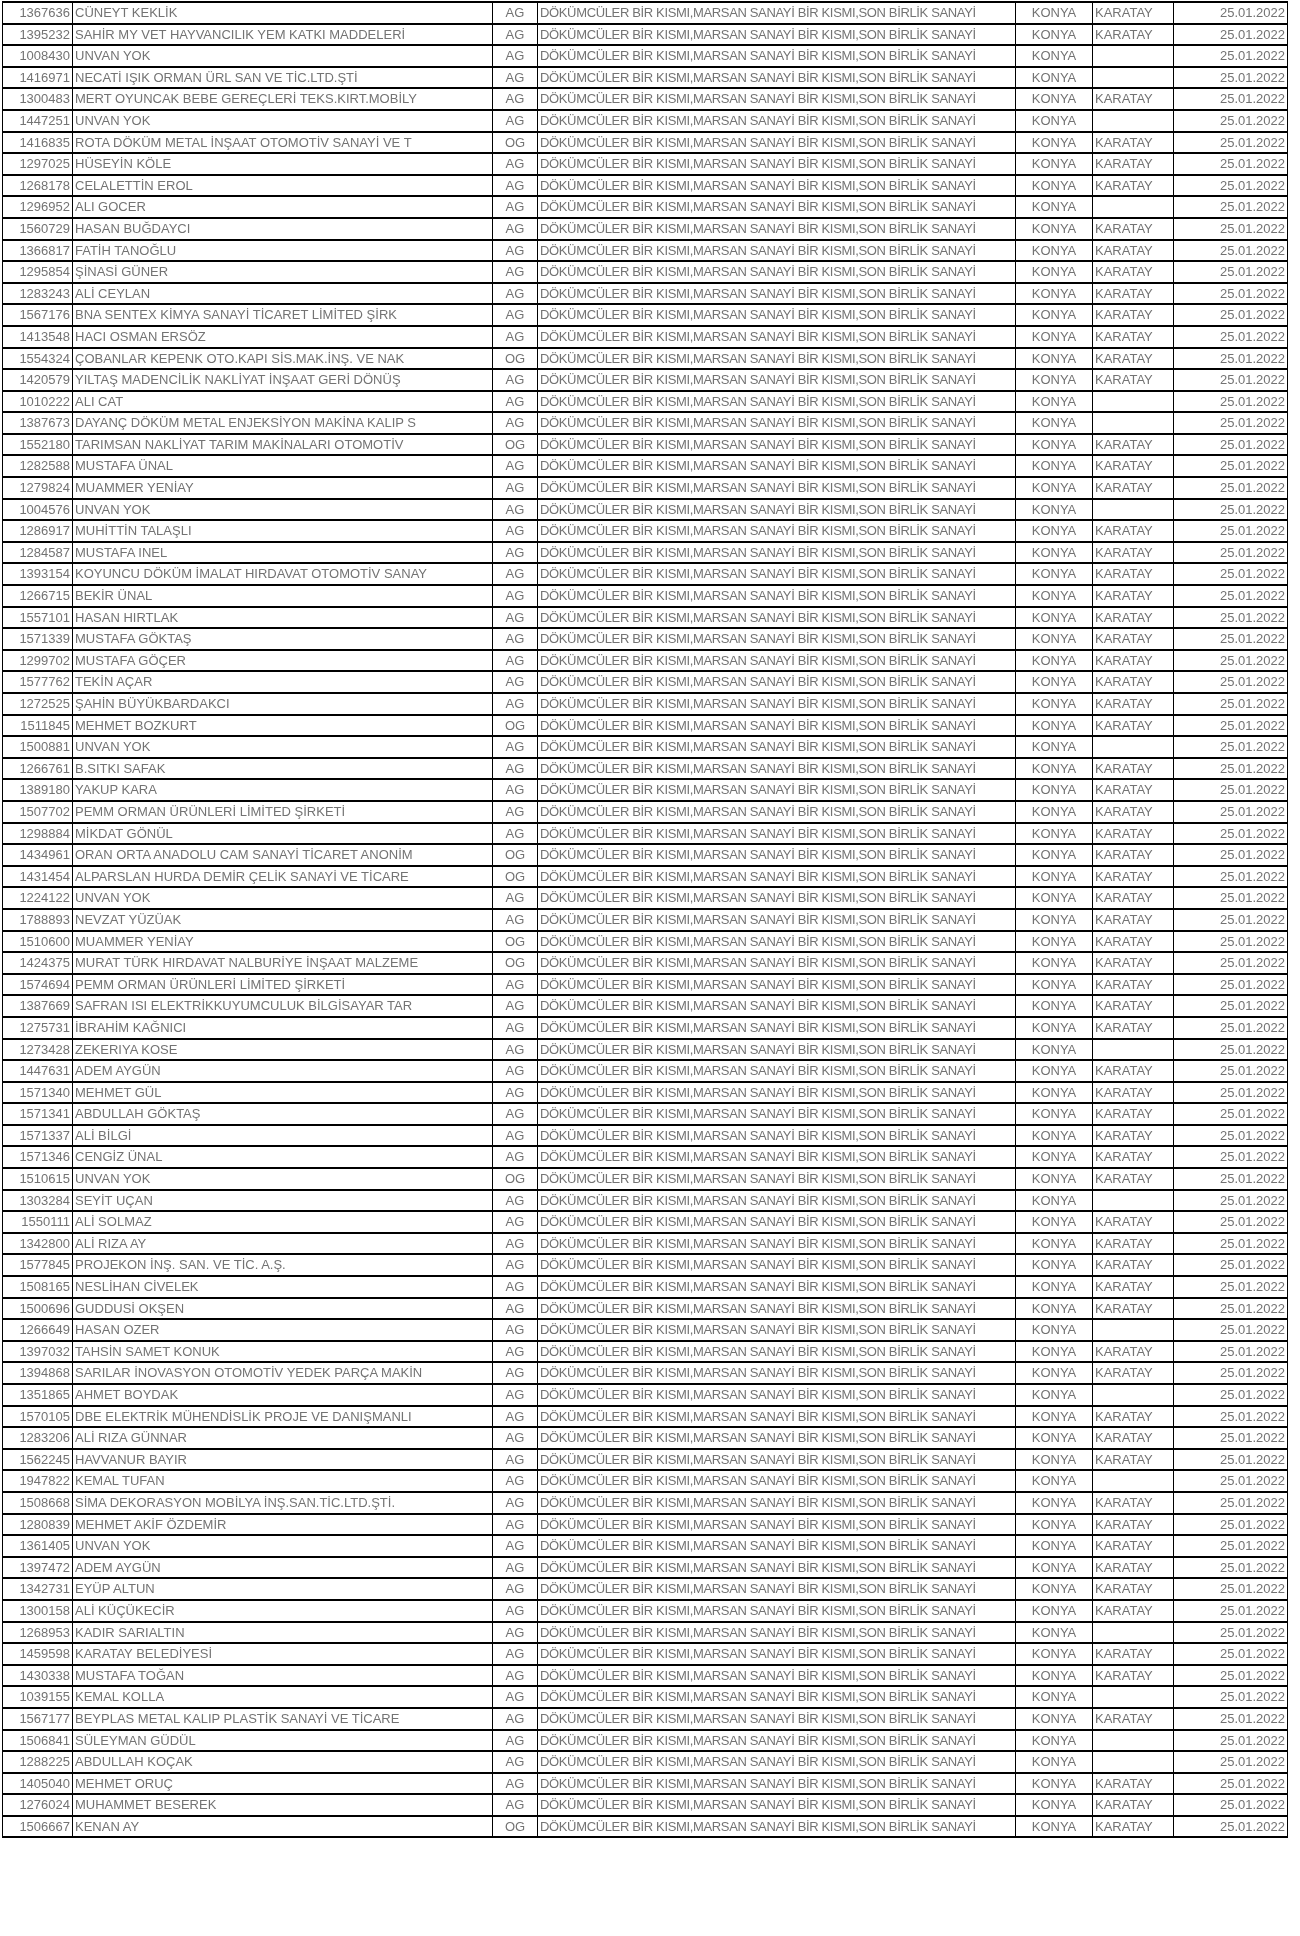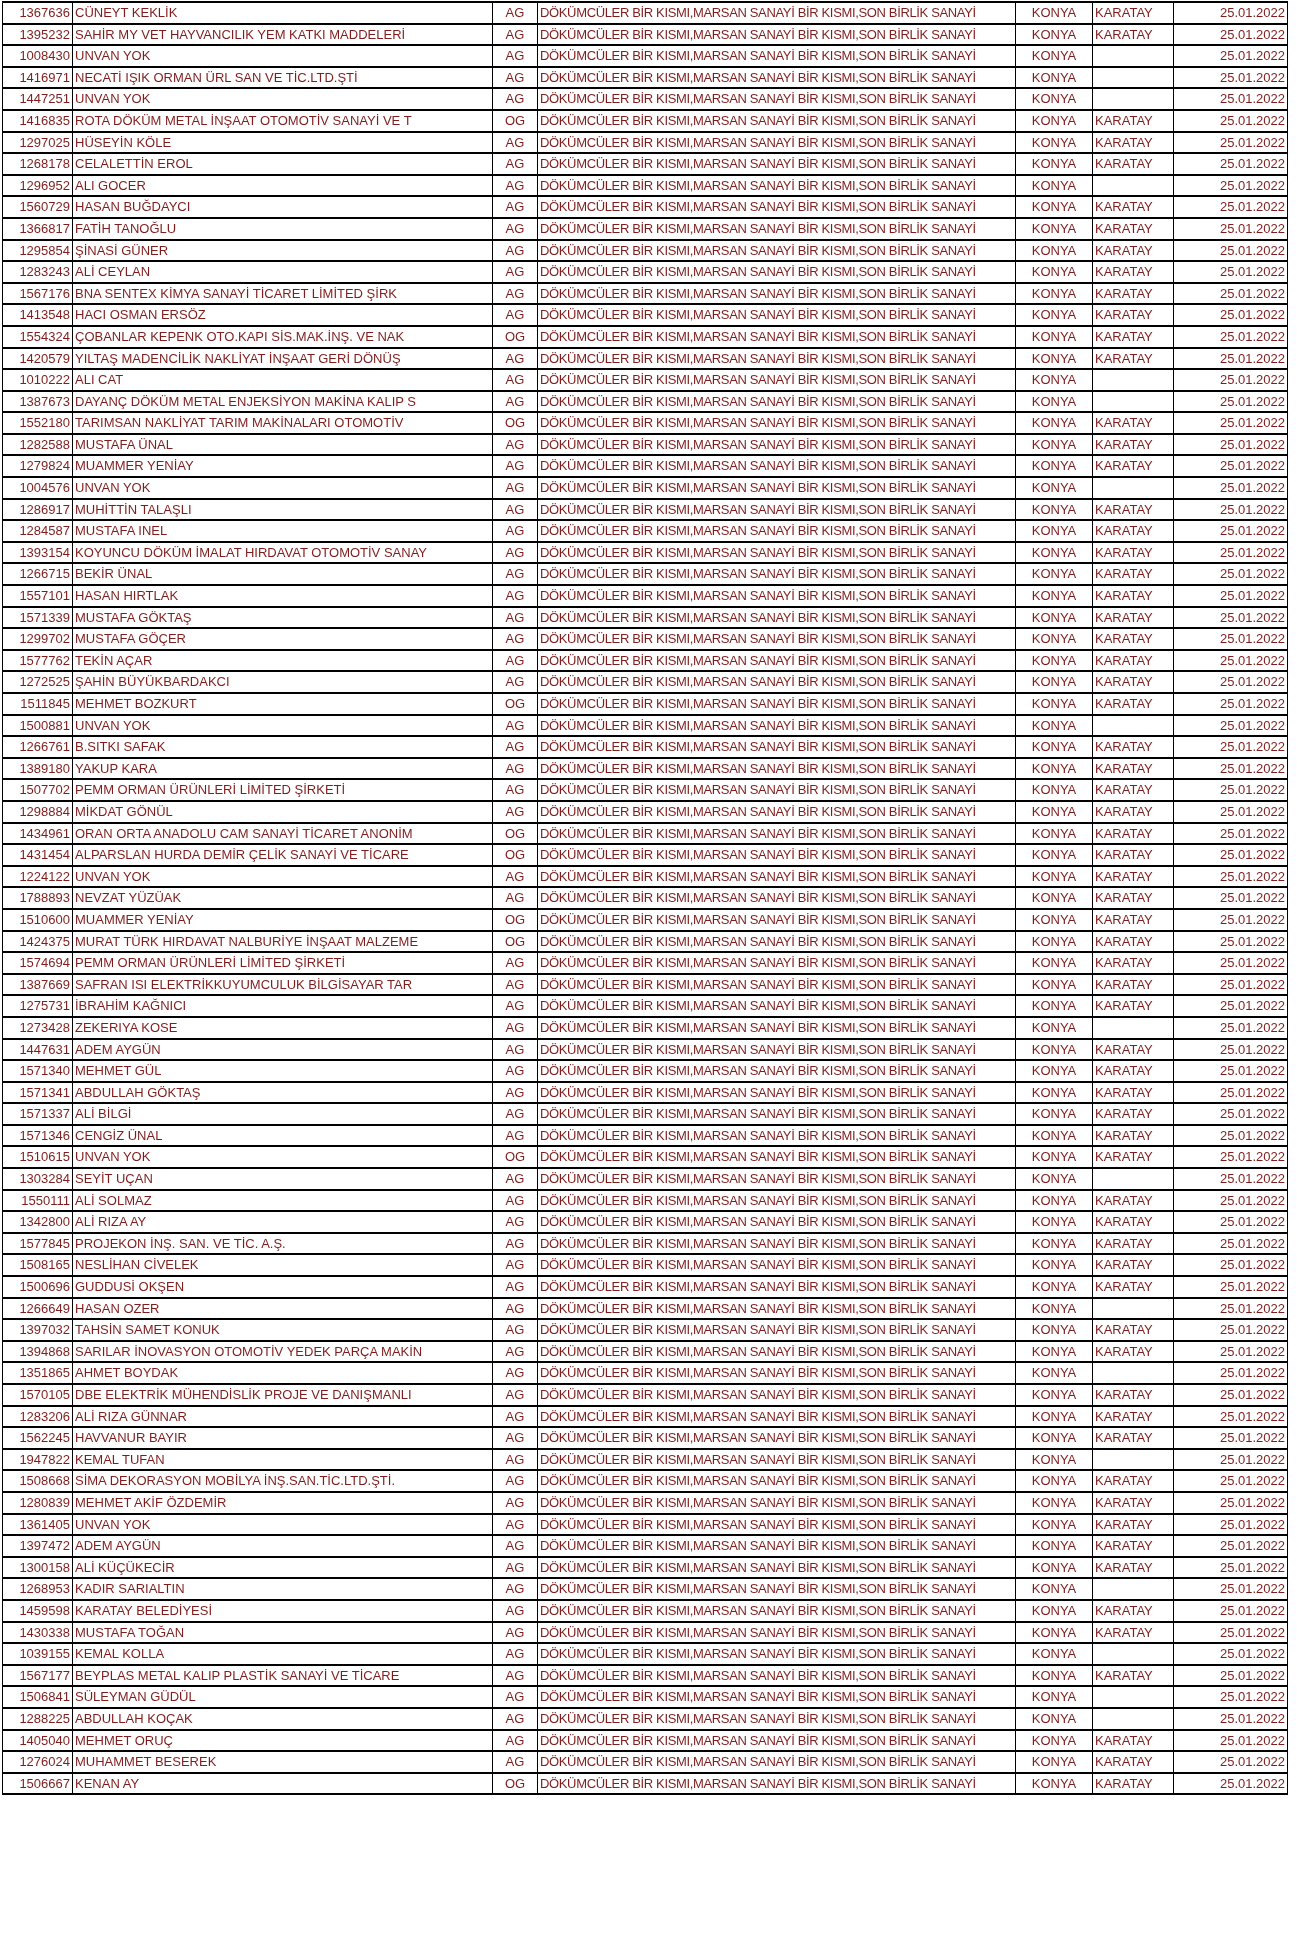--- a/index.html
+++ b/index.html
@@ -15,21 +15,21 @@
     top: 1px;
     left: 2px;
     width: 1285px;
   }
   table.registry {
     border-collapse: collapse;
     table-layout: fixed;
     width: 1285px;
     font-family: "Liberation Sans", "DejaVu Sans", sans-serif;
     font-size: 13px;
-    color: #7f1d1d;
+    color: #737373;
   }
   table.registry td {
     border: 2px solid #000000;
     border-left-width: 1.5px;
     border-right-width: 1.5px;
     height: 19.6px;
     padding: 0 2px;
     overflow: hidden;
     white-space: nowrap;
     vertical-align: middle;
@@ -99,20 +99,29 @@
   <tr>
     <td class="id-cell">1416971</td>
     <td class="name-cell">NECATİ IŞIK ORMAN ÜRL SAN VE TİC.LTD.ŞTİ</td>
     <td class="code-cell">AG</td>
     <td class="desc-cell">DÖKÜMCÜLER BİR KISMI,MARSAN SANAYİ BİR KISMI,SON BİRLİK SANAYİ</td>
     <td class="city-cell">KONYA</td>
     <td class="district-cell"></td>
     <td class="date-cell">25.01.2022</td>
   </tr>
 
+  <tr>
+    <td class="id-cell">1300483</td>
+    <td class="name-cell">MERT OYUNCAK BEBE GEREÇLERİ TEKS.KIRT.MOBİLY</td>
+    <td class="code-cell">AG</td>
+    <td class="desc-cell">DÖKÜMCÜLER BİR KISMI,MARSAN SANAYİ BİR KISMI,SON BİRLİK SANAYİ</td>
+    <td class="city-cell">KONYA</td>
+    <td class="district-cell">KARATAY</td>
+    <td class="date-cell">25.01.2022</td>
+  </tr>
 
   <tr>
     <td class="id-cell">1447251</td>
     <td class="name-cell">UNVAN YOK</td>
     <td class="code-cell">AG</td>
     <td class="desc-cell">DÖKÜMCÜLER BİR KISMI,MARSAN SANAYİ BİR KISMI,SON BİRLİK SANAYİ</td>
     <td class="city-cell">KONYA</td>
     <td class="district-cell"></td>
     <td class="date-cell">25.01.2022</td>
   </tr>
@@ -783,20 +792,29 @@
   <tr>
     <td class="id-cell">1397472</td>
     <td class="name-cell">ADEM AYGÜN</td>
     <td class="code-cell">AG</td>
     <td class="desc-cell">DÖKÜMCÜLER BİR KISMI,MARSAN SANAYİ BİR KISMI,SON BİRLİK SANAYİ</td>
     <td class="city-cell">KONYA</td>
     <td class="district-cell">KARATAY</td>
     <td class="date-cell">25.01.2022</td>
   </tr>
 
+  <tr>
+    <td class="id-cell">1342731</td>
+    <td class="name-cell">EYÜP ALTUN</td>
+    <td class="code-cell">AG</td>
+    <td class="desc-cell">DÖKÜMCÜLER BİR KISMI,MARSAN SANAYİ BİR KISMI,SON BİRLİK SANAYİ</td>
+    <td class="city-cell">KONYA</td>
+    <td class="district-cell">KARATAY</td>
+    <td class="date-cell">25.01.2022</td>
+  </tr>
 
   <tr>
     <td class="id-cell">1300158</td>
     <td class="name-cell">ALİ KÜÇÜKECİR</td>
     <td class="code-cell">AG</td>
     <td class="desc-cell">DÖKÜMCÜLER BİR KISMI,MARSAN SANAYİ BİR KISMI,SON BİRLİK SANAYİ</td>
     <td class="city-cell">KONYA</td>
     <td class="district-cell">KARATAY</td>
     <td class="date-cell">25.01.2022</td>
   </tr>

